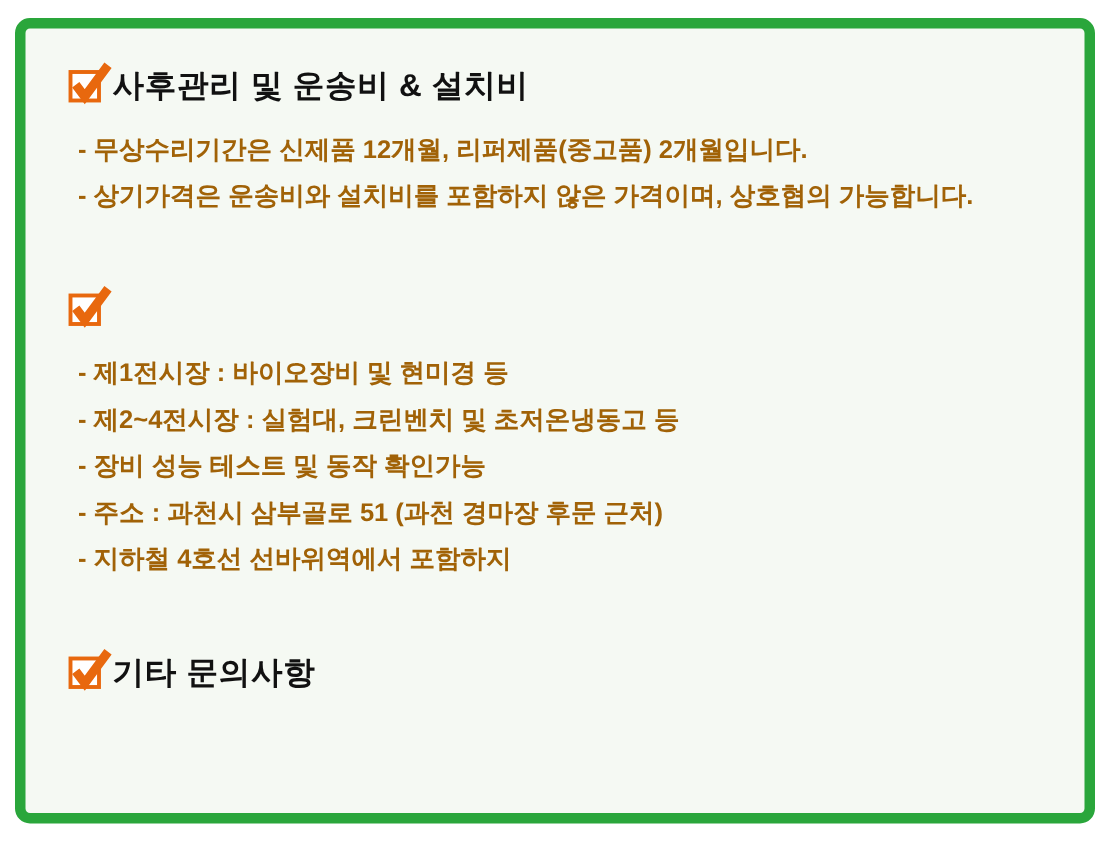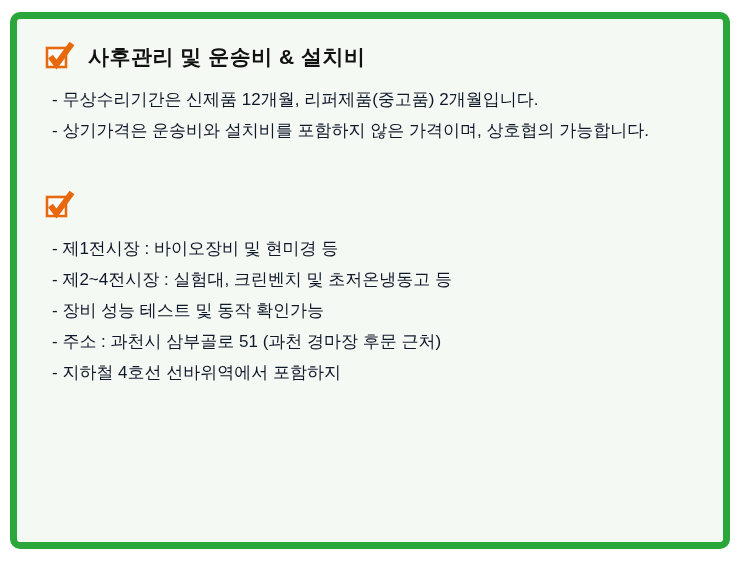--- a/index.html
+++ b/index.html
@@ -21,21 +21,20 @@
     border: 7px solid #2aa63b;
     border-radius: 10px;
     background: #f5f9f3;
     padding: 24px 14px 0 28px;
   }
   .section { margin: 0 0 0 0; }
   .section + .section { margin-top: 46px; }
   .section-header {
     display: flex;
     align-items: center;
-    gap: 13px;
     height: 28px;
     margin-bottom: 13px;
   }
   .check-icon {
     width: 30px;
     height: 30px;
     flex: 0 0 auto;
     position: relative;
     top: -2px;
   }
@@ -46,24 +45,24 @@
     font-weight: 700;
     letter-spacing: 0.5px;
     color: #111111;
     white-space: nowrap;
   }
   .item-list { margin: 0; padding: 0; list-style: none; }
   .item {
     margin: 0;
     padding-left: 7px;
     font-size: 17px;
-    font-weight: 400;
+    font-weight: 700;
     line-height: 31px;
     letter-spacing: 0px;
-    color: #0f172a;
+    color: #a16207;
     white-space: nowrap;
   }
 </style>
 </head>
 <body>
 
 <div class="card">
 
   <div class="section">
     <div class="section-header">
@@ -93,15 +92,24 @@
     <ul class="item-list">
       <li class="item">- 제1전시장 : 바이오장비 및 현미경 등</li>
       <li class="item">- 제2~4전시장 : 실험대, 크린벤치 및 초저온냉동고 등</li>
       <li class="item">- 장비 성능 테스트 및 동작 확인가능</li>
       <li class="item">- 주소 : 과천시 삼부골로 51 (과천 경마장 후문 근처)</li>
       <li class="item">- 지하철 4호선 선바위역에서 포함하지</li>
     </ul>
   </div>
 
   <div class="section">
+    <div class="section-header">
+      <span class="check-icon">
+        <svg width="30" height="30" viewBox="0 0 30 30">
+          <rect x="2" y="8" width="19" height="19" fill="#ffffff" stroke="#e8680e" stroke-width="2.6"></rect>
+          <path d="M5.5 16.5 L11.5 24.5 L27 3.5" fill="none" stroke="#e8680e" stroke-width="6" stroke-linecap="butt" stroke-linejoin="miter"></path>
+        </svg>
+      </span>
+      <h2 class="section-title">기타 문의사항</h2>
+    </div>
   </div>
 
 </div>
 
 </body></html>

